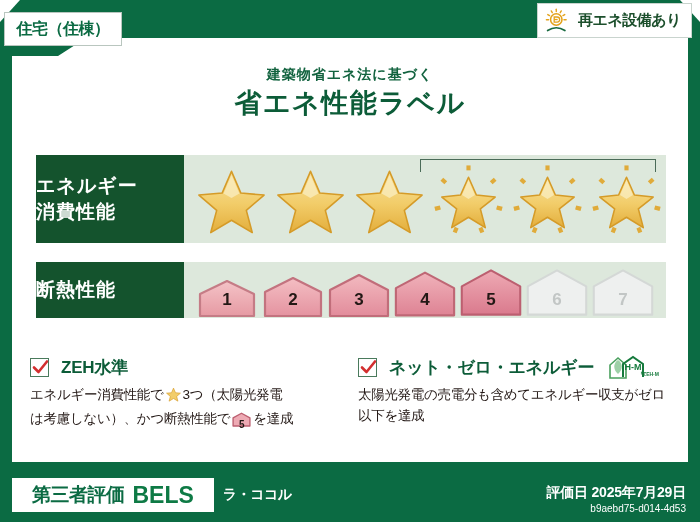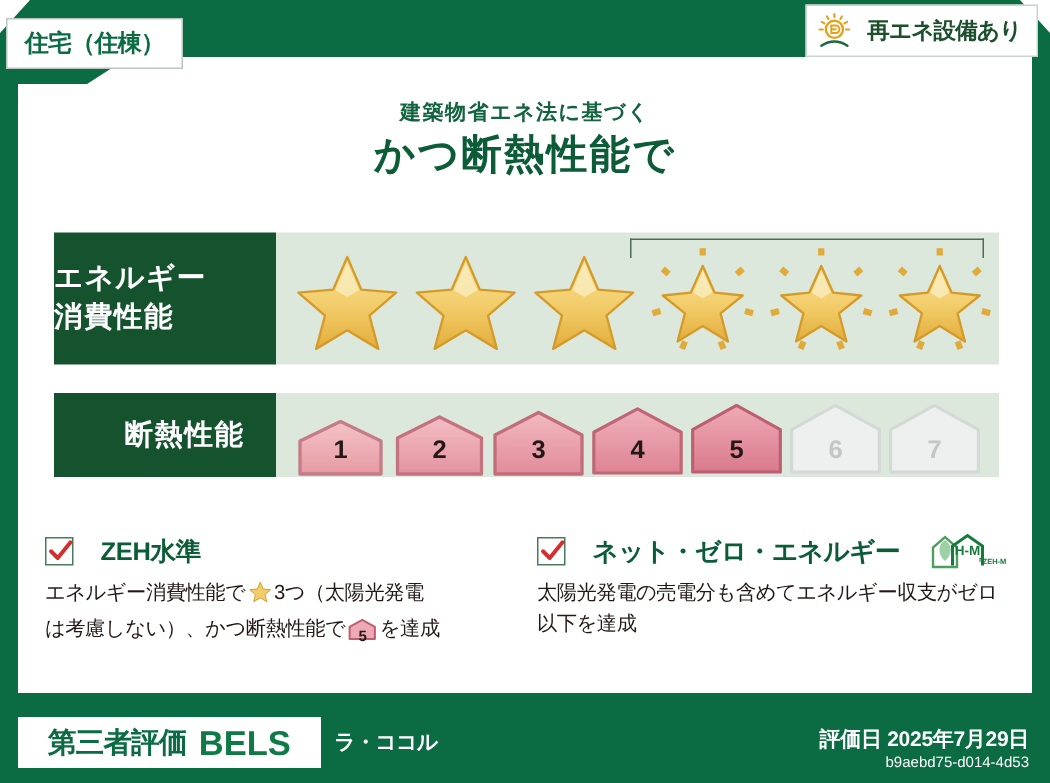--- a/index.html
+++ b/index.html
@@ -126,21 +126,21 @@
   .solar-bracket {
     margin-top: 2px;
     height: 13px;
     border-top: 1.5px solid #4a6b58;
     border-left: 1.5px solid #4a6b58;
     border-right: 1.5px solid #4a6b58;
   }
 
   
   #row-insul { left: 36px; top: 262px; width: 630px; height: 56px; }
-  #row-insul .row-label { width: 148px; font-size: 19px; padding-left: 47px; }
+  #row-insul .row-label { width: 148px; font-size: 19px; }
   .houses {
     position: absolute;
     left: 10px; top: 0px;
     height: 56px;
     display: flex; align-items: flex-end;
   }
   .house-cell {
     position: relative;
     width: 66px;
     display: flex; align-items: flex-end; justify-content: center;
@@ -156,21 +156,21 @@
     color: #231815;
   }
   .house-cell.off .house-num { color: #c2c6c5; }
 
   
   .check-block { position: absolute; }
   #block-zeh { left: 30px; top: 355px; width: 320px; }
   #block-nze { left: 358px; top: 355px; width: 320px; }
 
   .check-head {
-    display: flex; align-items: center; gap: 18px;
+    display: flex; align-items: center; gap: 12px;
     height: 24px;
   }
   .check-box {
     width: 19px; height: 19px;
     border: 1.5px solid #4a7a5c;
     background: #fff;
     position: relative; flex: 0 0 auto;
   }
   .check-box svg { position: absolute; left: 1px; top: 0px; }
   .check-title {
@@ -254,21 +254,21 @@
         <circle cx="14" cy="13.3" r="6.6" fill="none" stroke="#e3a21a" stroke-width="1.8"></circle>
         <path d="M11.6 10.4 h3.4 a2.9 2.9 0 0 1 0 5.8 h-3.4 z" fill="none" stroke="#e3a21a" stroke-width="1.5"></path>
         <line x1="11.6" y1="13.3" x2="15.6" y2="13.3" stroke="#e3a21a" stroke-width="1.5"></line>
         <path d="M4 26 Q14 19.5 24 26" fill="none" stroke="#17693f" stroke-width="1.9" stroke-linecap="round"></path>
       </svg>
     </span>
     <span class="label">再エネ設備あり</span>
   </div>
 
   <div class="head-sub">建築物省エネ法に基づく</div>
-  <div class="head-main">かつ断熱性能で</div>
+  <div class="head-main">省エネ性能ラベル</div>
 
   <div class="row" id="row-energy">
     <div class="row-label">
       <span>エネルギー</span>
       <span>消費性能</span>
     </div>
     <div class="row-body">
 
       <div class="solar-wrap">
         <div class="solar-bracket"></div>

